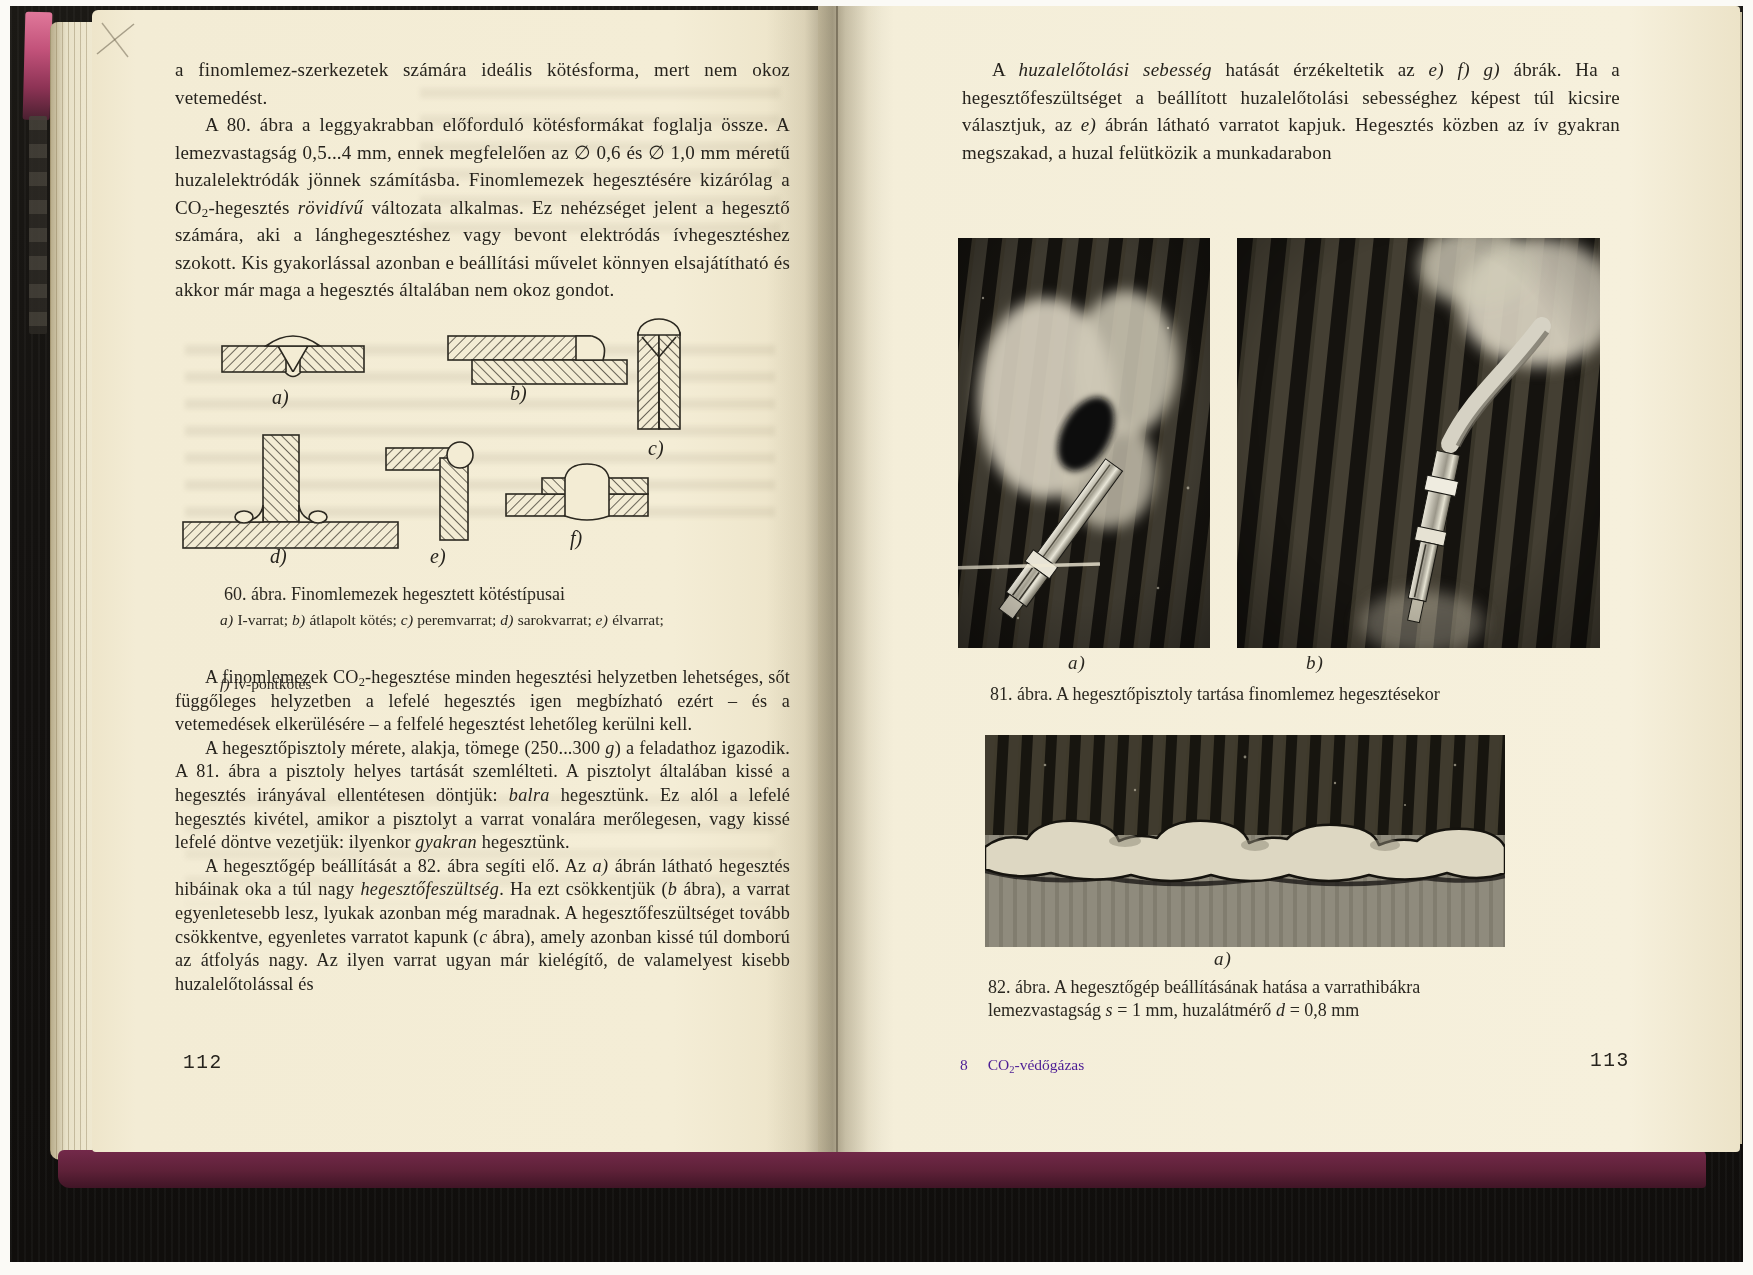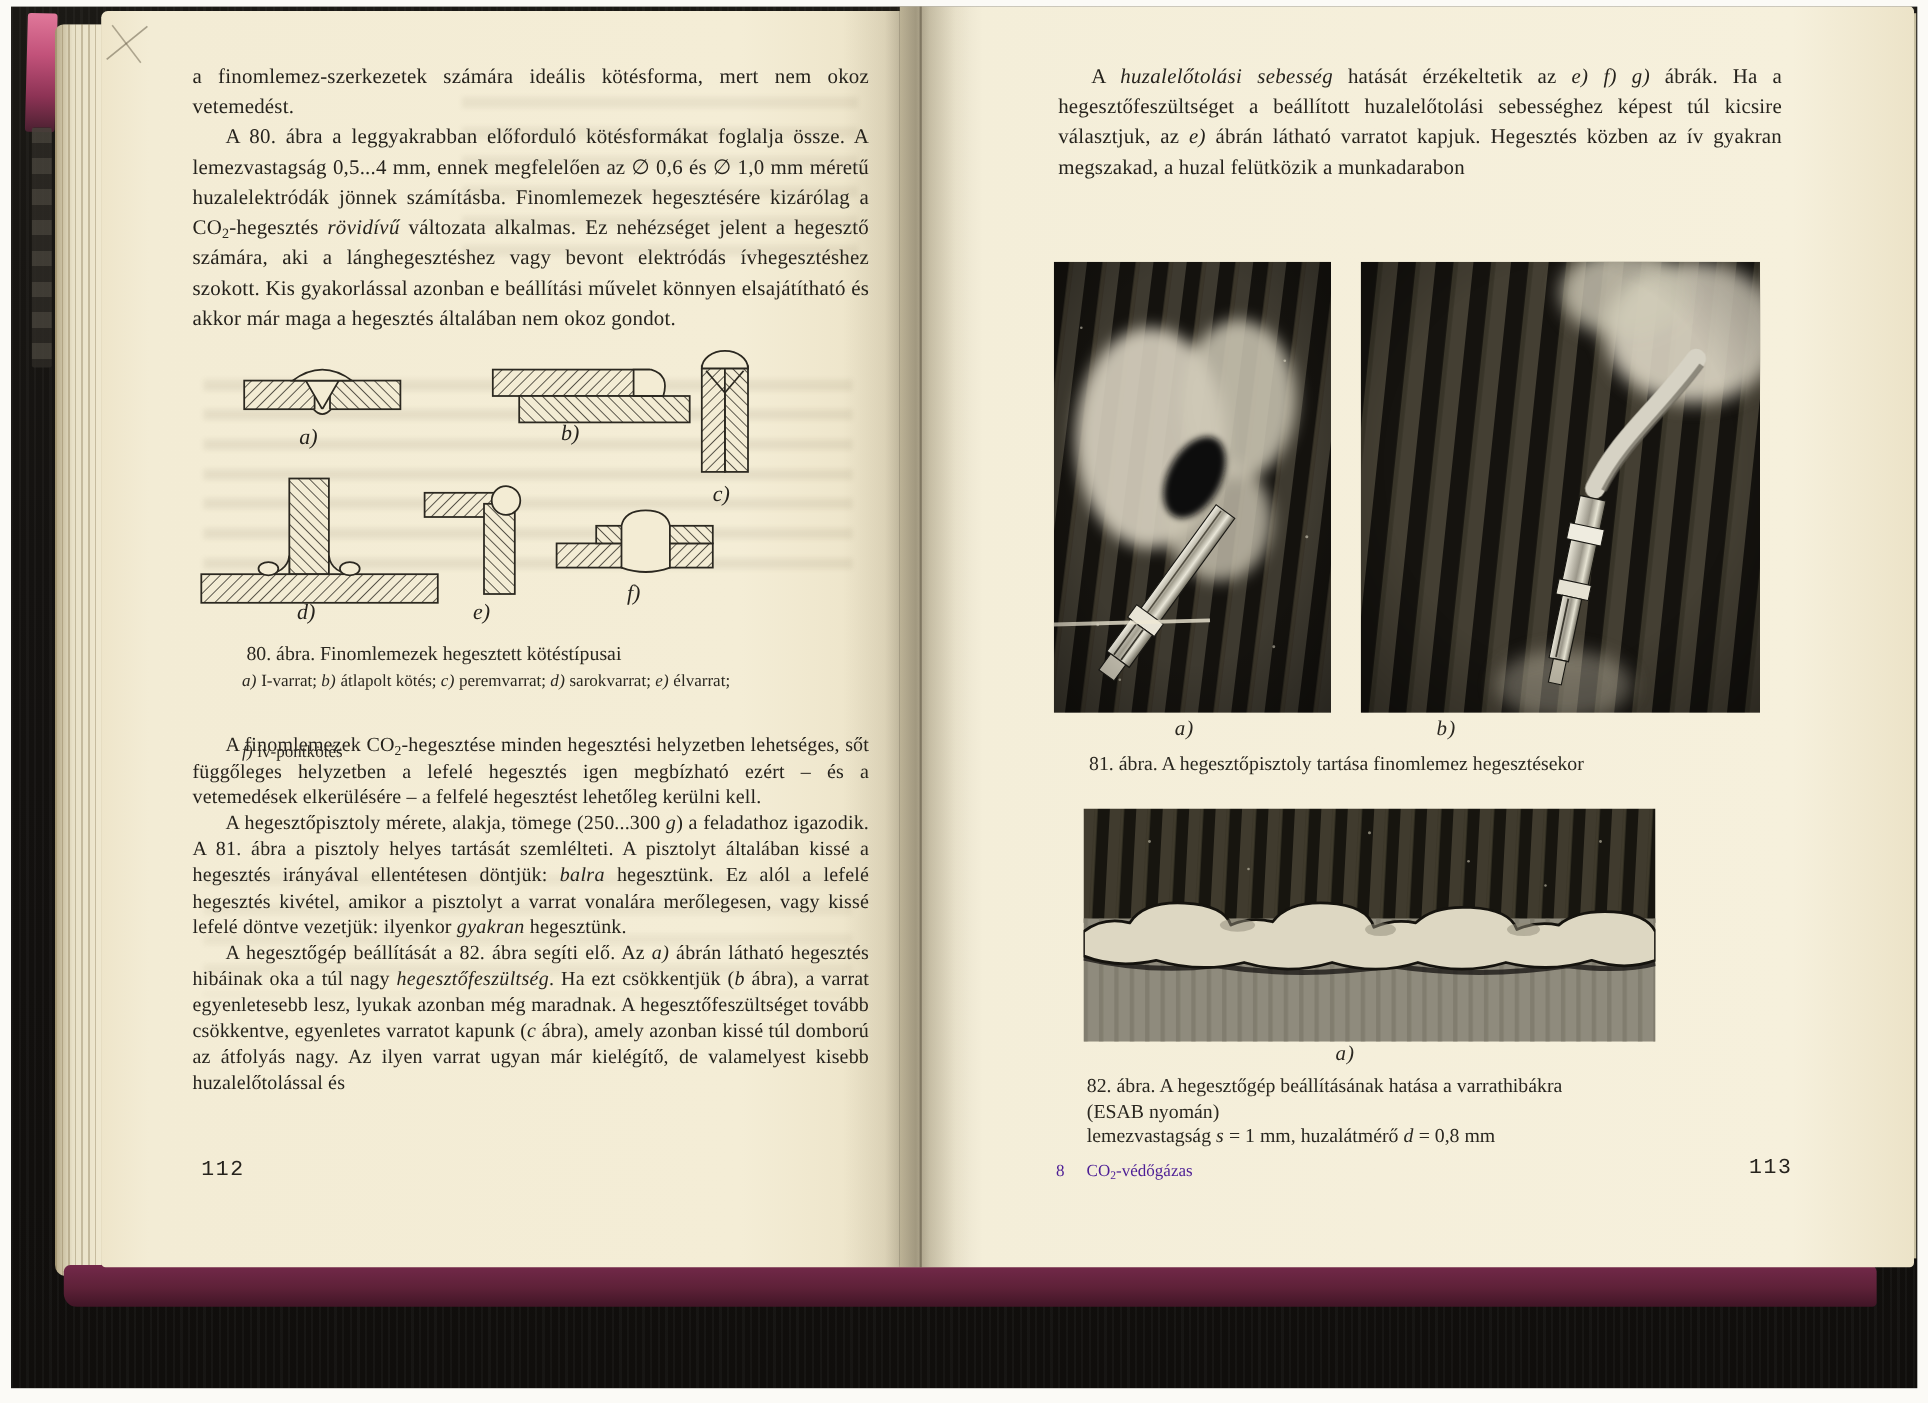--- a/index.html
+++ b/index.html
@@ -166,21 +166,21 @@
     <path d="M385,163 Q388,149 407,149 Q426,149 429,163 L429,201 Q407,209 385,201 Z" fill="#f3ecd4"></path>
   </g>
   <text class="figlab" x="92" y="89">a)</text>
   <text class="figlab" x="330" y="85">b)</text>
   <text class="figlab" x="468" y="140">c)</text>
   <text class="figlab" x="90" y="248">d)</text>
   <text class="figlab" x="250" y="248">e)</text>
   <text class="figlab" x="390" y="230">f)</text>
 </svg>
 
-<div class="abs caption" style="left:224px;top:584px;">80. ábra. Finomlemezek hegesztett kötéstípusai</div>
+<div class="abs caption" style="left:224px;top:584px;">60. ábra. Finomlemezek hegesztett kötéstípusai</div>
 <div class="abs legend" style="left:220px;top:610px;"><i>a)</i> I-varrat; <i>b)</i> átlapolt kötés; <i>c)</i> peremvarrat; <i>d)</i> sarokvarrat; <i>e)</i> élvarrat;</div>
 <div class="abs legend" style="left:220px;top:630px;margin-top:44px;"><i>f)</i> ív-pontkötés</div>
 
 <div class="abs textcol col2">
   <p>A finomlemezek CO<sub>2</sub>-hegesztése minden hegesztési helyzetben lehetséges, sőt függőleges helyzetben a lefelé hegesztés igen megbízható ezért – és a vetemedések elkerülésére – a felfelé hegesztést lehetőleg kerülni kell.</p>
   <p>A hegesztőpisztoly mérete, alakja, tömege (250...300 <i>g</i>) a feladathoz igazodik. A 81. ábra a pisztoly helyes tartását szemlélteti. A pisztolyt általában kissé a hegesztés irányával ellentétesen döntjük: <i>balra</i> hegesztünk. Ez alól a lefelé hegesztés kivétel, amikor a pisztolyt a varrat vonalára merőlegesen, vagy kissé lefelé döntve vezetjük: ilyenkor <i>gyakran</i> hegesztünk.</p>
   <p>A hegesztőgép beállítását a 82. ábra segíti elő. Az <i>a)</i> ábrán látható hegesztés hibáinak oka a túl nagy <i>hegesztőfeszültség</i>. Ha ezt csökkentjük (<i>b</i> ábra), a varrat egyenletesebb lesz, lyukak azonban még maradnak. A hegesztőfeszültséget tovább csökkentve, egyenletes varratot kapunk (<i>c</i> ábra), amely azonban kissé túl domború az átfolyás nagy. Az ilyen varrat ugyan már kielégítő, de valamelyest kisebb huzalelőtolással és</p>
 </div>
 
 <div class="abs pageno" style="left:183px;top:1052px;">112</div>
@@ -318,21 +318,20 @@
       <circle cx="260" cy="22" r="1.4"></circle>
     <circle cx="350" cy="48" r="1.2"></circle>
       <circle cx="470" cy="30" r="1.3"></circle>
       <circle cx="420" cy="70" r="1.1"></circle>
   </g>
 </svg>
 
 <div class="abs photo-label" style="left:1214px;top:948px;">a)</div>
 <div class="abs caption cap82" style="left:988px;top:976px;">
   <div>82. ábra. A hegesztőgép beállításának hatása a varrathibákra</div>
-  <div>(ESAB nyomán)</div>
   <div>lemezvastagság <i>s</i> = 1 mm, huzalátmérő <i>d</i> = 0,8 mm</div>
 </div>
 
 <div class="abs footer-sig" style="left:960px;top:1056px;">
   <span>8</span><span class="catch">CO<sub>2</sub>-védőgázas</span>
 </div>
 <div class="abs pageno" style="left:1590px;top:1050px;">113</div>
 
 <div class="abs gutter"></div>
 <div class="abs gutter-line"></div>

